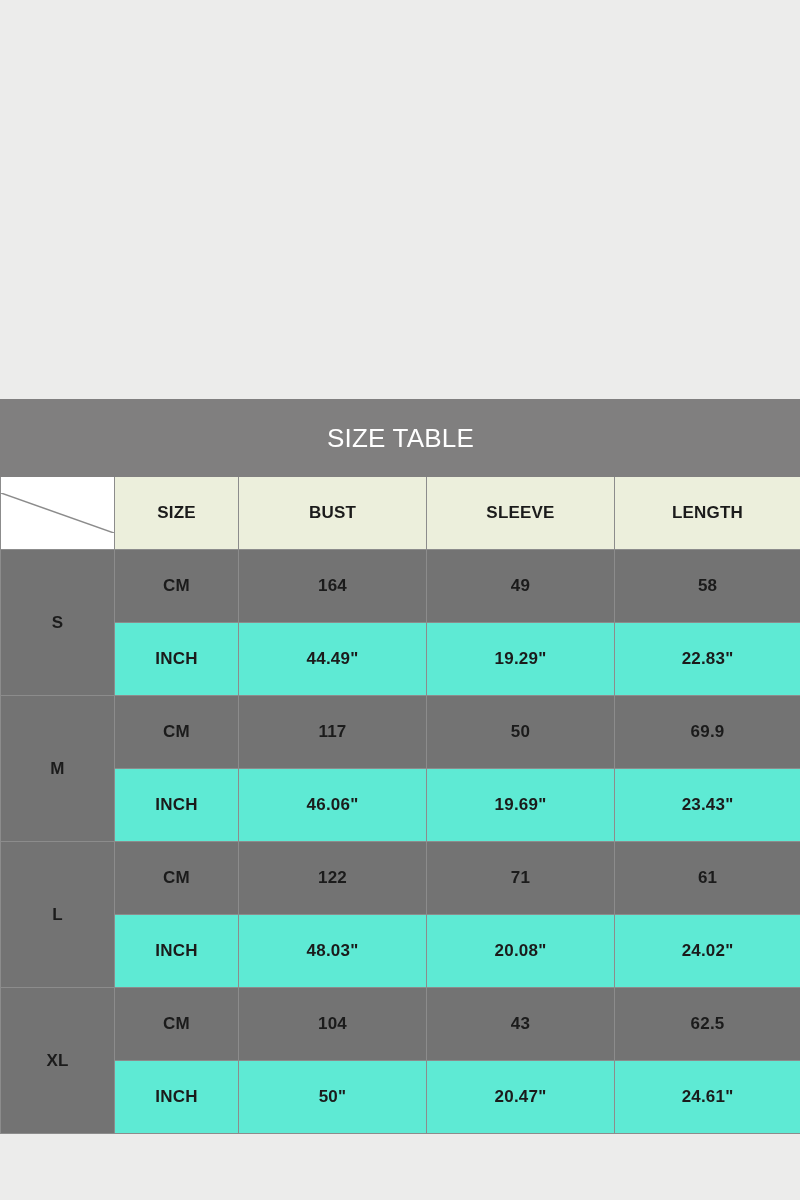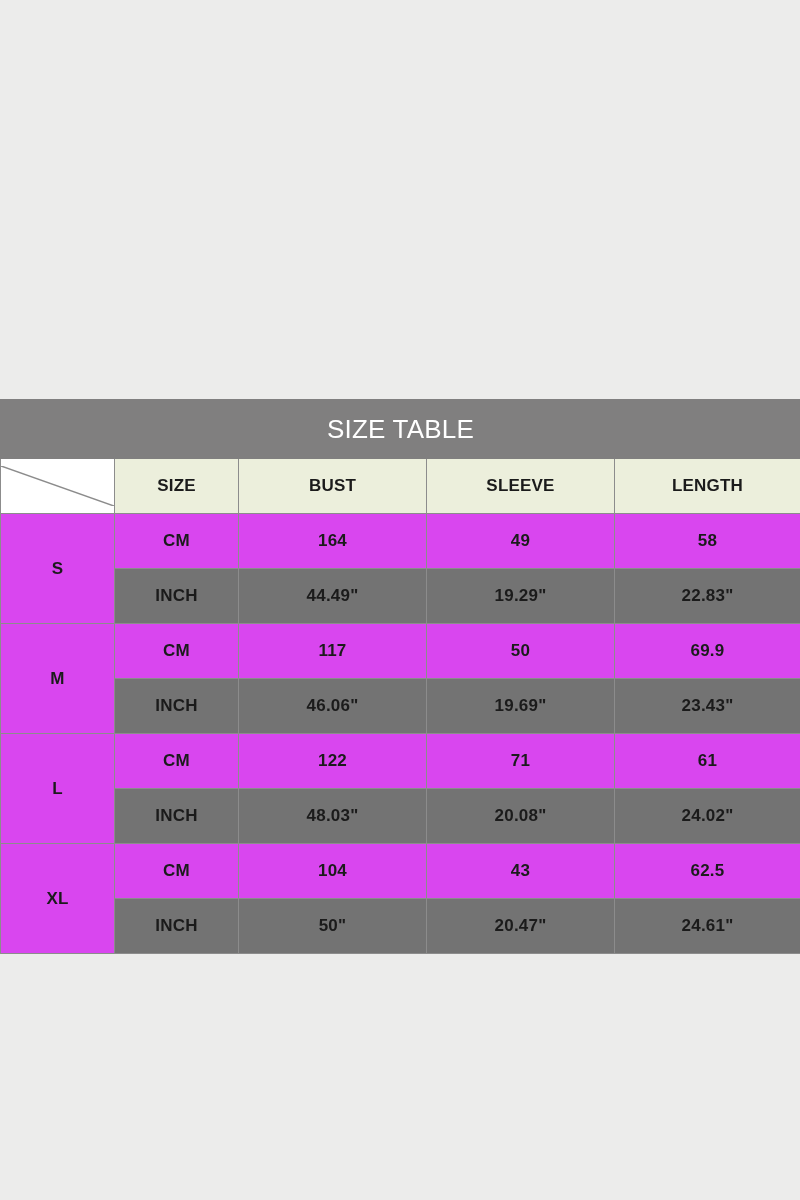--- a/index.html
+++ b/index.html
@@ -30,21 +30,21 @@
     table-layout: fixed;
   }
   table.size-table td,
   table.size-table th {
     border: 1px solid #8c8c8c;
     text-align: center;
     vertical-align: middle;
     font-size: 17px;
     font-weight: bold;
     color: #1b1b1b;
-    padding: 7px;
+    padding: 16px;
     height: 40px;
     letter-spacing: 0.2px;
   }
   .title-cell {
     background: #807f7f;
     color: #ffffff !important;
     font-size: 26px !important;
     font-weight: normal !important;
     height: 44px !important;
     letter-spacing: 0.5px;
@@ -62,24 +62,24 @@
     height: 100%;
   }
   .hdr {
     background: #ecefdc;
   }
   .size-cell {
     background: #ecefdc;
     font-size: 18px;
   }
   .cm-row td {
-    background: #d946ef;
+    background: #737373;
   }
   .inch-row td {
-    background: #737373;
+    background: #5eead4;
   }
   col.c-size { width: 114px; }
   col.c-unit { width: 124px; }
   col.c-bust { width: 188px; }
   col.c-sleeve { width: 188px; }
   col.c-length { width: 186px; }
 </style>
 </head>
 <body>
 

